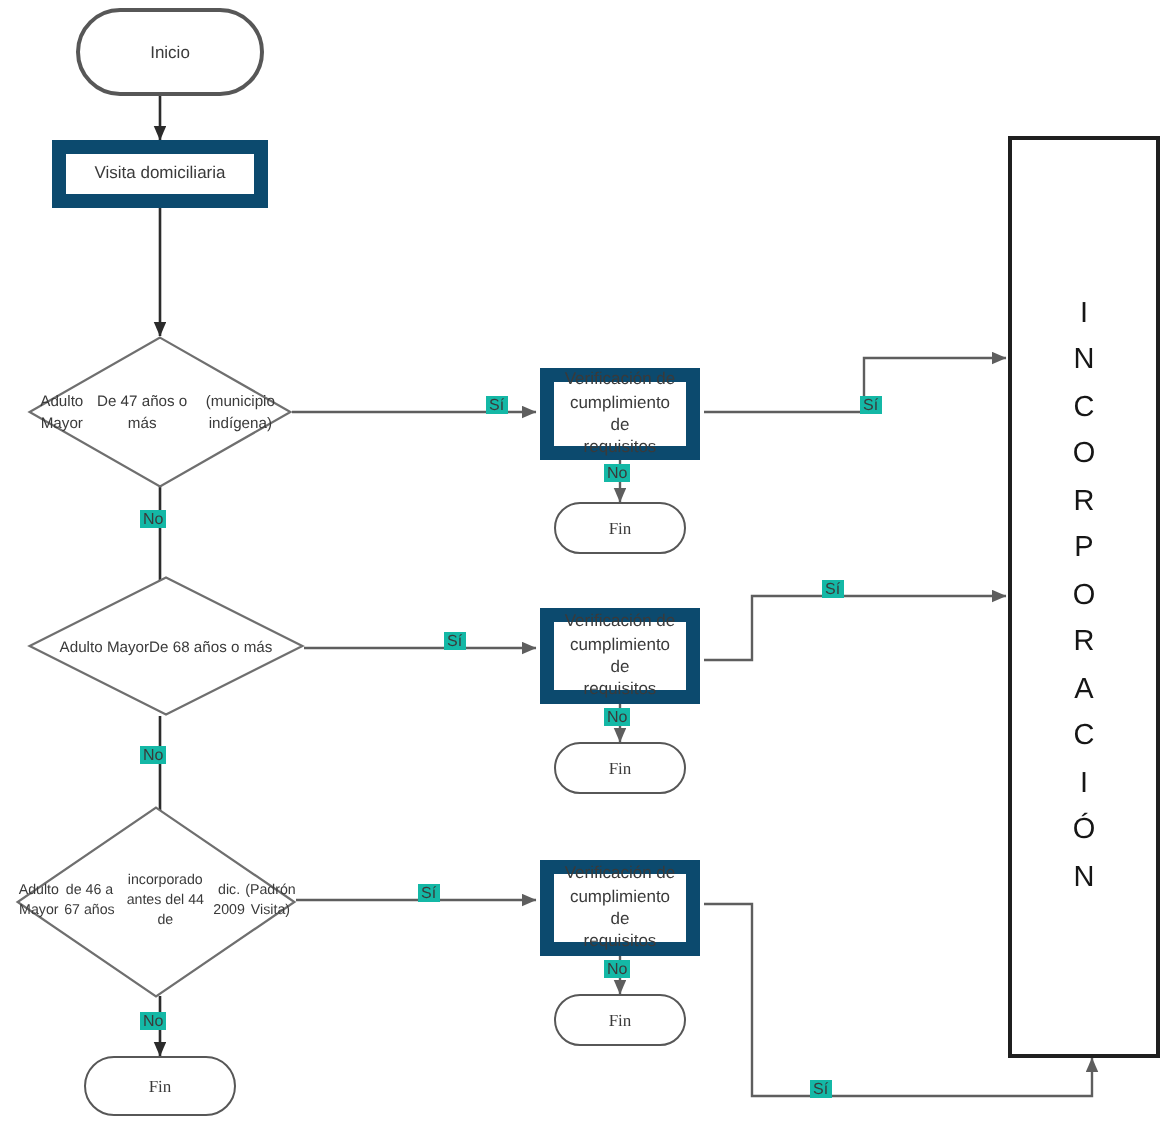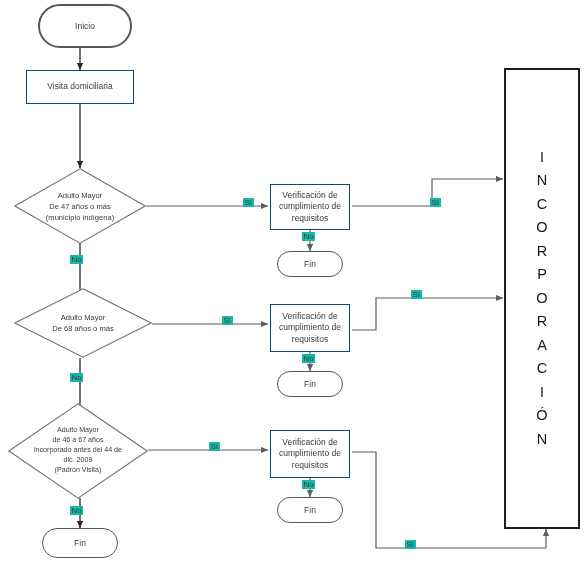--- a/index.html
+++ b/index.html
@@ -40,23 +40,24 @@
     border: 2px solid #575757;
     border-radius: 22px;
     background: #ffffff;
     font-size: 8.5px;
     line-height: 1.25;
   }
   .terminator.small {
     border-width: 1.5px;
     border-radius: 16px;
     font-size: 8.5px;
+    font-family: Liberation Serif, serif;
   }
   .process {
-    border: 1px solid #0c4a6e;
+    border: 7px solid #0c4a6e;
     background: #ffffff;
     font-size: 8.5px;
     line-height: 1.35;
     padding: 2px 4px;
   }
   .bigbox {
     border: 2px solid #1f1f1f;
     background: #ffffff;
   }
   .bigbox .stack {
@@ -79,21 +80,21 @@
     top: 0;
     overflow: visible;
   }
   .diamond-text {
     position: absolute;
     left: 0;
     top: 0;
     width: 100%;
     height: 100%;
     display: flex;
-    flex-direction: column;
+    flex-direction: row;
     align-items: center;
     justify-content: center;
     text-align: center;
     font-size: 7.6px;
     line-height: 1.45;
     color: #3a3a3a;
     pointer-events: none;
   }
   .edge-label {
     position: absolute;

